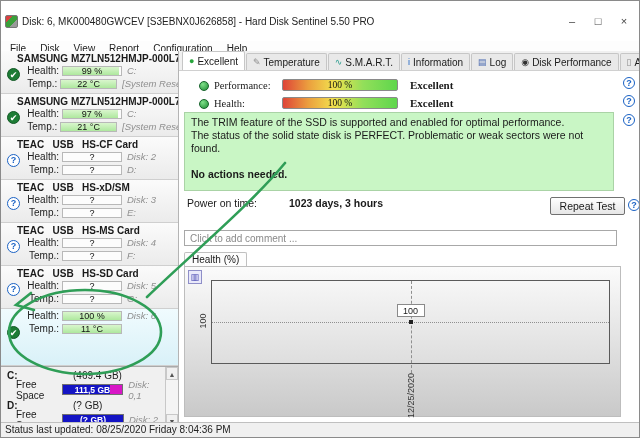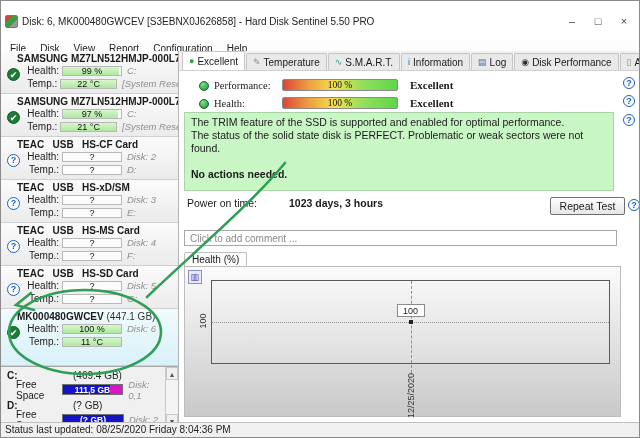--- a/index.html
+++ b/index.html
@@ -298,21 +298,20 @@
               <span class="sbar">
                 <span class="fill" style="width: 0%;"></span>
                 <span class="val">?</span>
               </span>
               <span class="d-right">G:</span>
             </div>
           </div>
 
           <div class="disk-item selected">
             <span class="badge badge-check"><span>✔</span></span>
-            <div class="d-title"><span>MK000480GWCEV </span><span class="dsize">(447.1 GB)</span></div>
             <div class="d-row">
               <span class="d-label">Health:</span>
               <span class="sbar">
                 <span class="fill" style="width: 100%;"></span>
                 <span class="val">100 %</span>
               </span>
               <span class="d-right">Disk: 6</span>
             </div>
             <div class="d-row">
               <span class="d-label">Temp.:</span>

